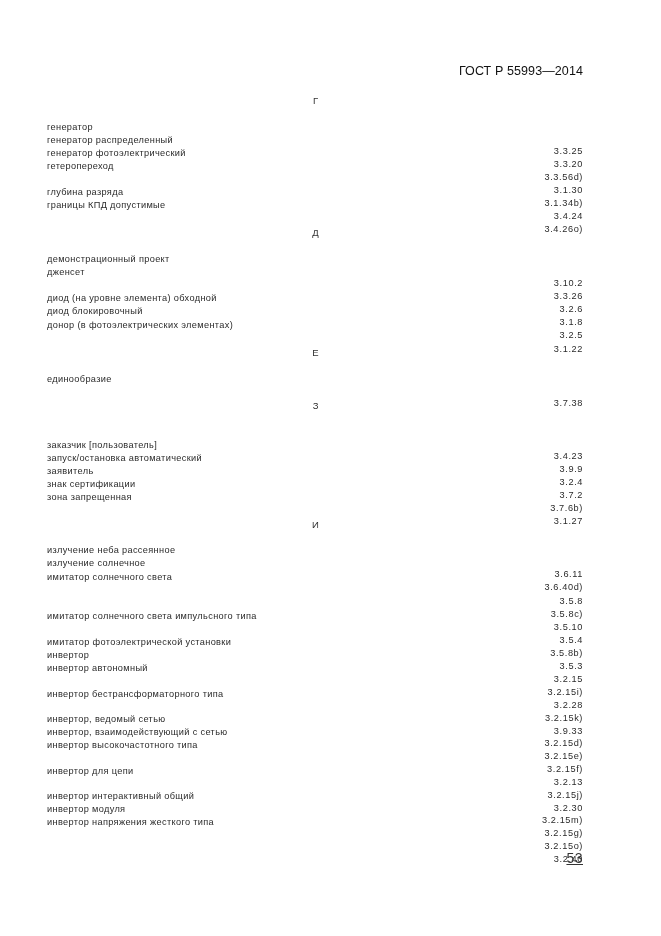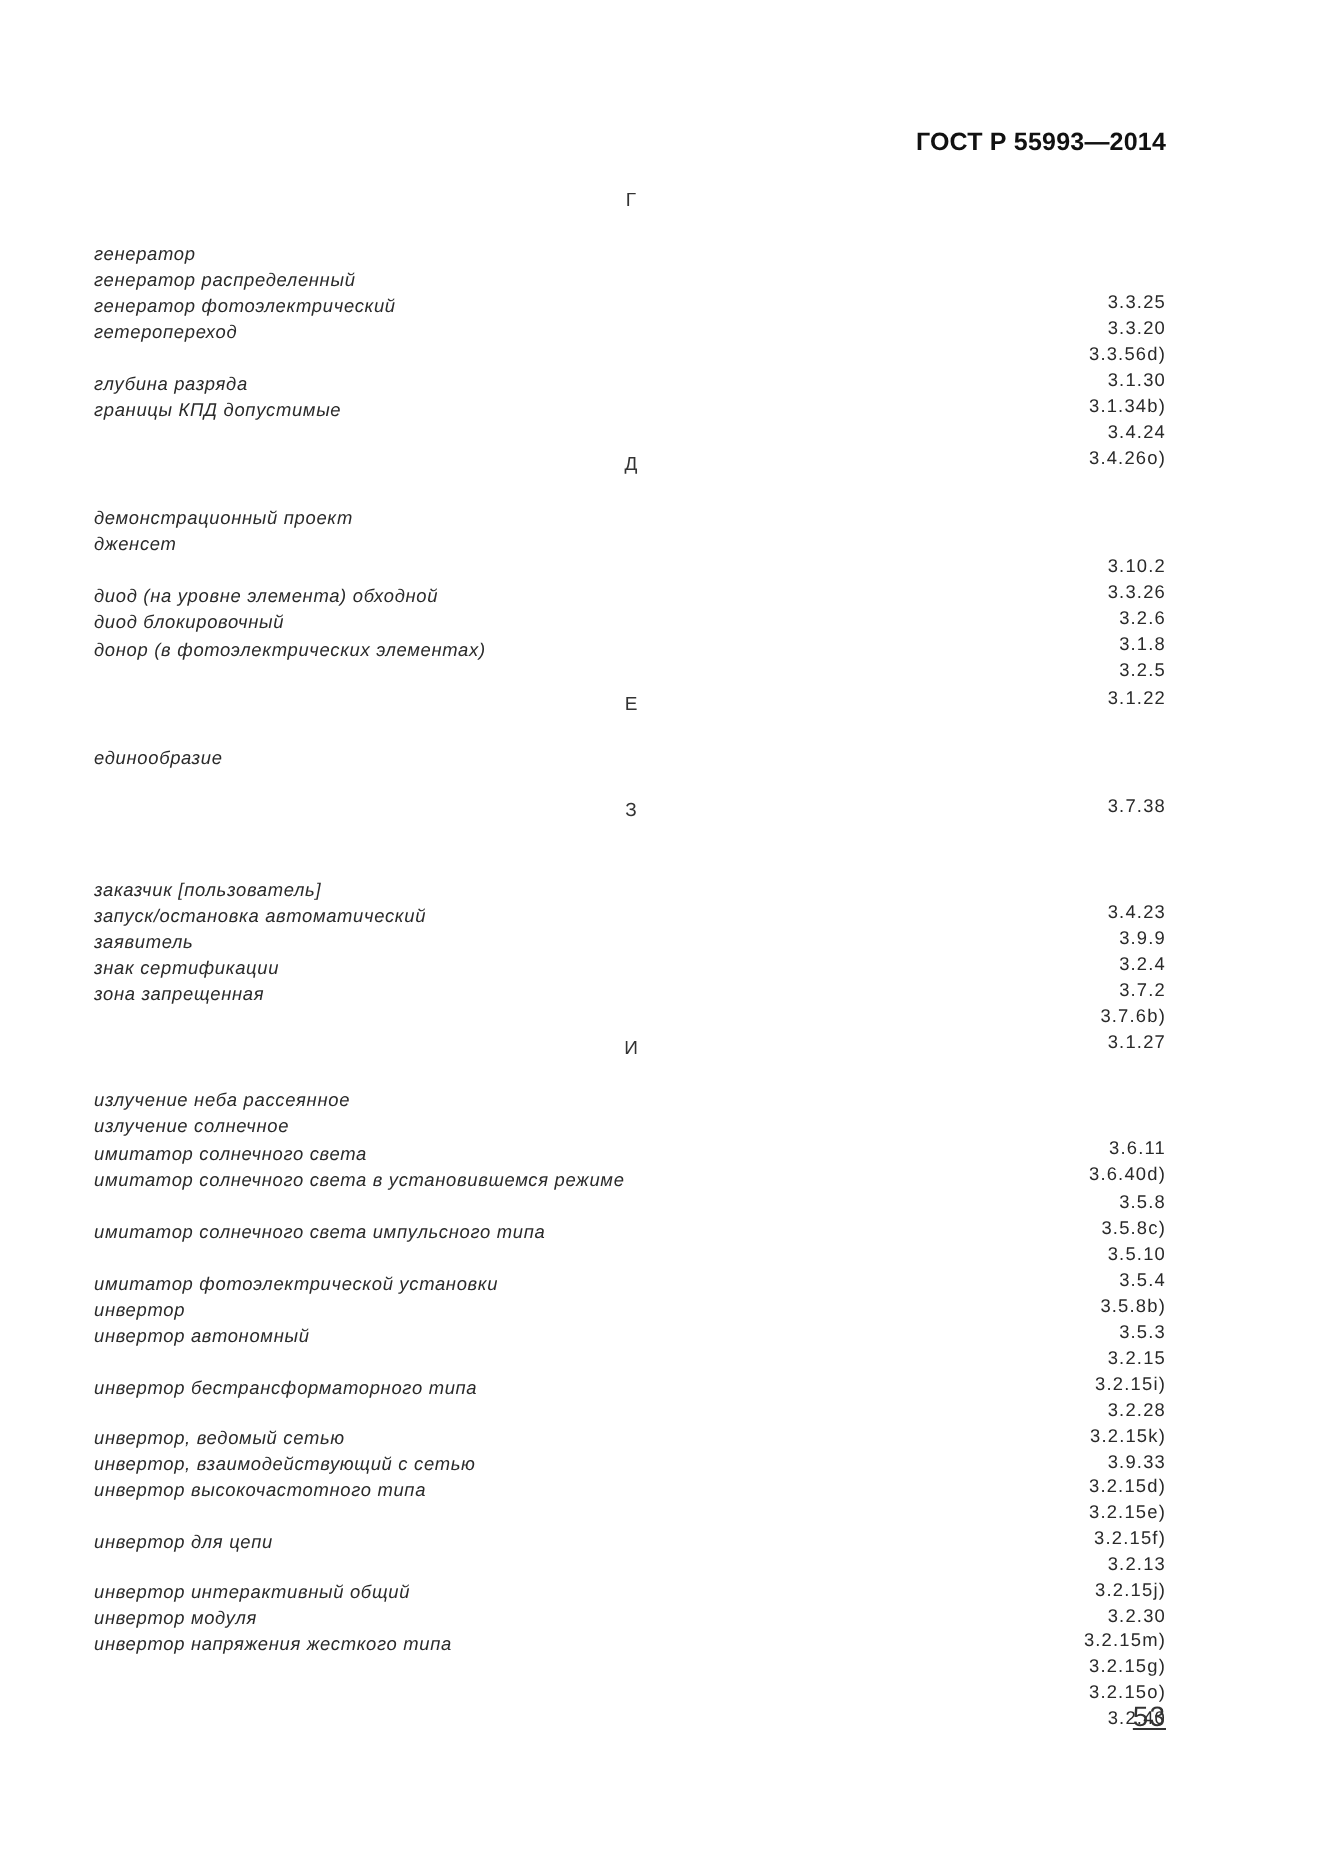--- a/index.html
+++ b/index.html
@@ -1,21 +1,21 @@
 <!DOCTYPE html>
 <html><head>
 <meta charset="utf-8">
 <style>
   html, body { margin: 0; padding: 0; background: #ffffff; }
   body { width: 661px; height: 936px; position: relative; overflow: hidden;
          font-family: "Liberation Sans", "DejaVu Sans", sans-serif; color: #2a2a2a; }
-  .doc-header { position: absolute; top: 64px; right: 78px; font-size: 12.5px; font-weight: bold; color: #111; letter-spacing: 0.1px; }
+  .doc-header { position: absolute; top: 64px; right: 78px; font-size: 12.5px; font-weight: normal; color: #111; letter-spacing: 0.1px; }
   .section-letter { position: absolute; left: 0; width: 631px; text-align: center; font-size: 9.5px; color: #333; }
   .entry { position: absolute; left: 47px; width: 536px; height: 13px; font-size: 9.2px; line-height: 13px; letter-spacing: 0.35px; }
-  .entry .term { position: absolute; left: 0; top: 0; white-space: nowrap; font-style: italic; }
+  .entry .term { position: absolute; left: 0; top: 0; white-space: nowrap; }
   .entry .ref { position: absolute; right: 0; top: 0; white-space: nowrap; letter-spacing: 0.6px; margin-top: 24px; }
   .page-number { position: absolute; top: 850px; right: 78px; font-size: 14px; color: #333; letter-spacing: 0.5px; text-decoration: underline; }
 </style>
 </head>
 <body>
 
 <div class="doc-header">ГОСТ Р 55993—2014</div>
 
 <div class="section-letter" style="top:95px">Г</div>
 <div class="entry" style="top:121px">
@@ -110,21 +110,20 @@
   </div>
 <div class="entry" style="top:557px">
     <span class="term">излучение солнечное</span>
     <span class="ref">3.6.40d)</span>
   </div>
 <div class="entry" style="top:571px">
     <span class="term">имитатор солнечного света</span>
     <span class="ref">3.5.8</span>
   </div>
 <div class="entry" style="top:584px">
-    <span class="term">имитатор солнечного света в установившемся режиме</span>
     <span class="ref">3.5.8c)</span>
   </div>
 <div class="entry" style="top:597px">
     <span class="term"></span>
     <span class="ref">3.5.10</span>
   </div>
 <div class="entry" style="top:610px">
     <span class="term">имитатор солнечного света импульсного типа</span>
     <span class="ref">3.5.4</span>
   </div>

